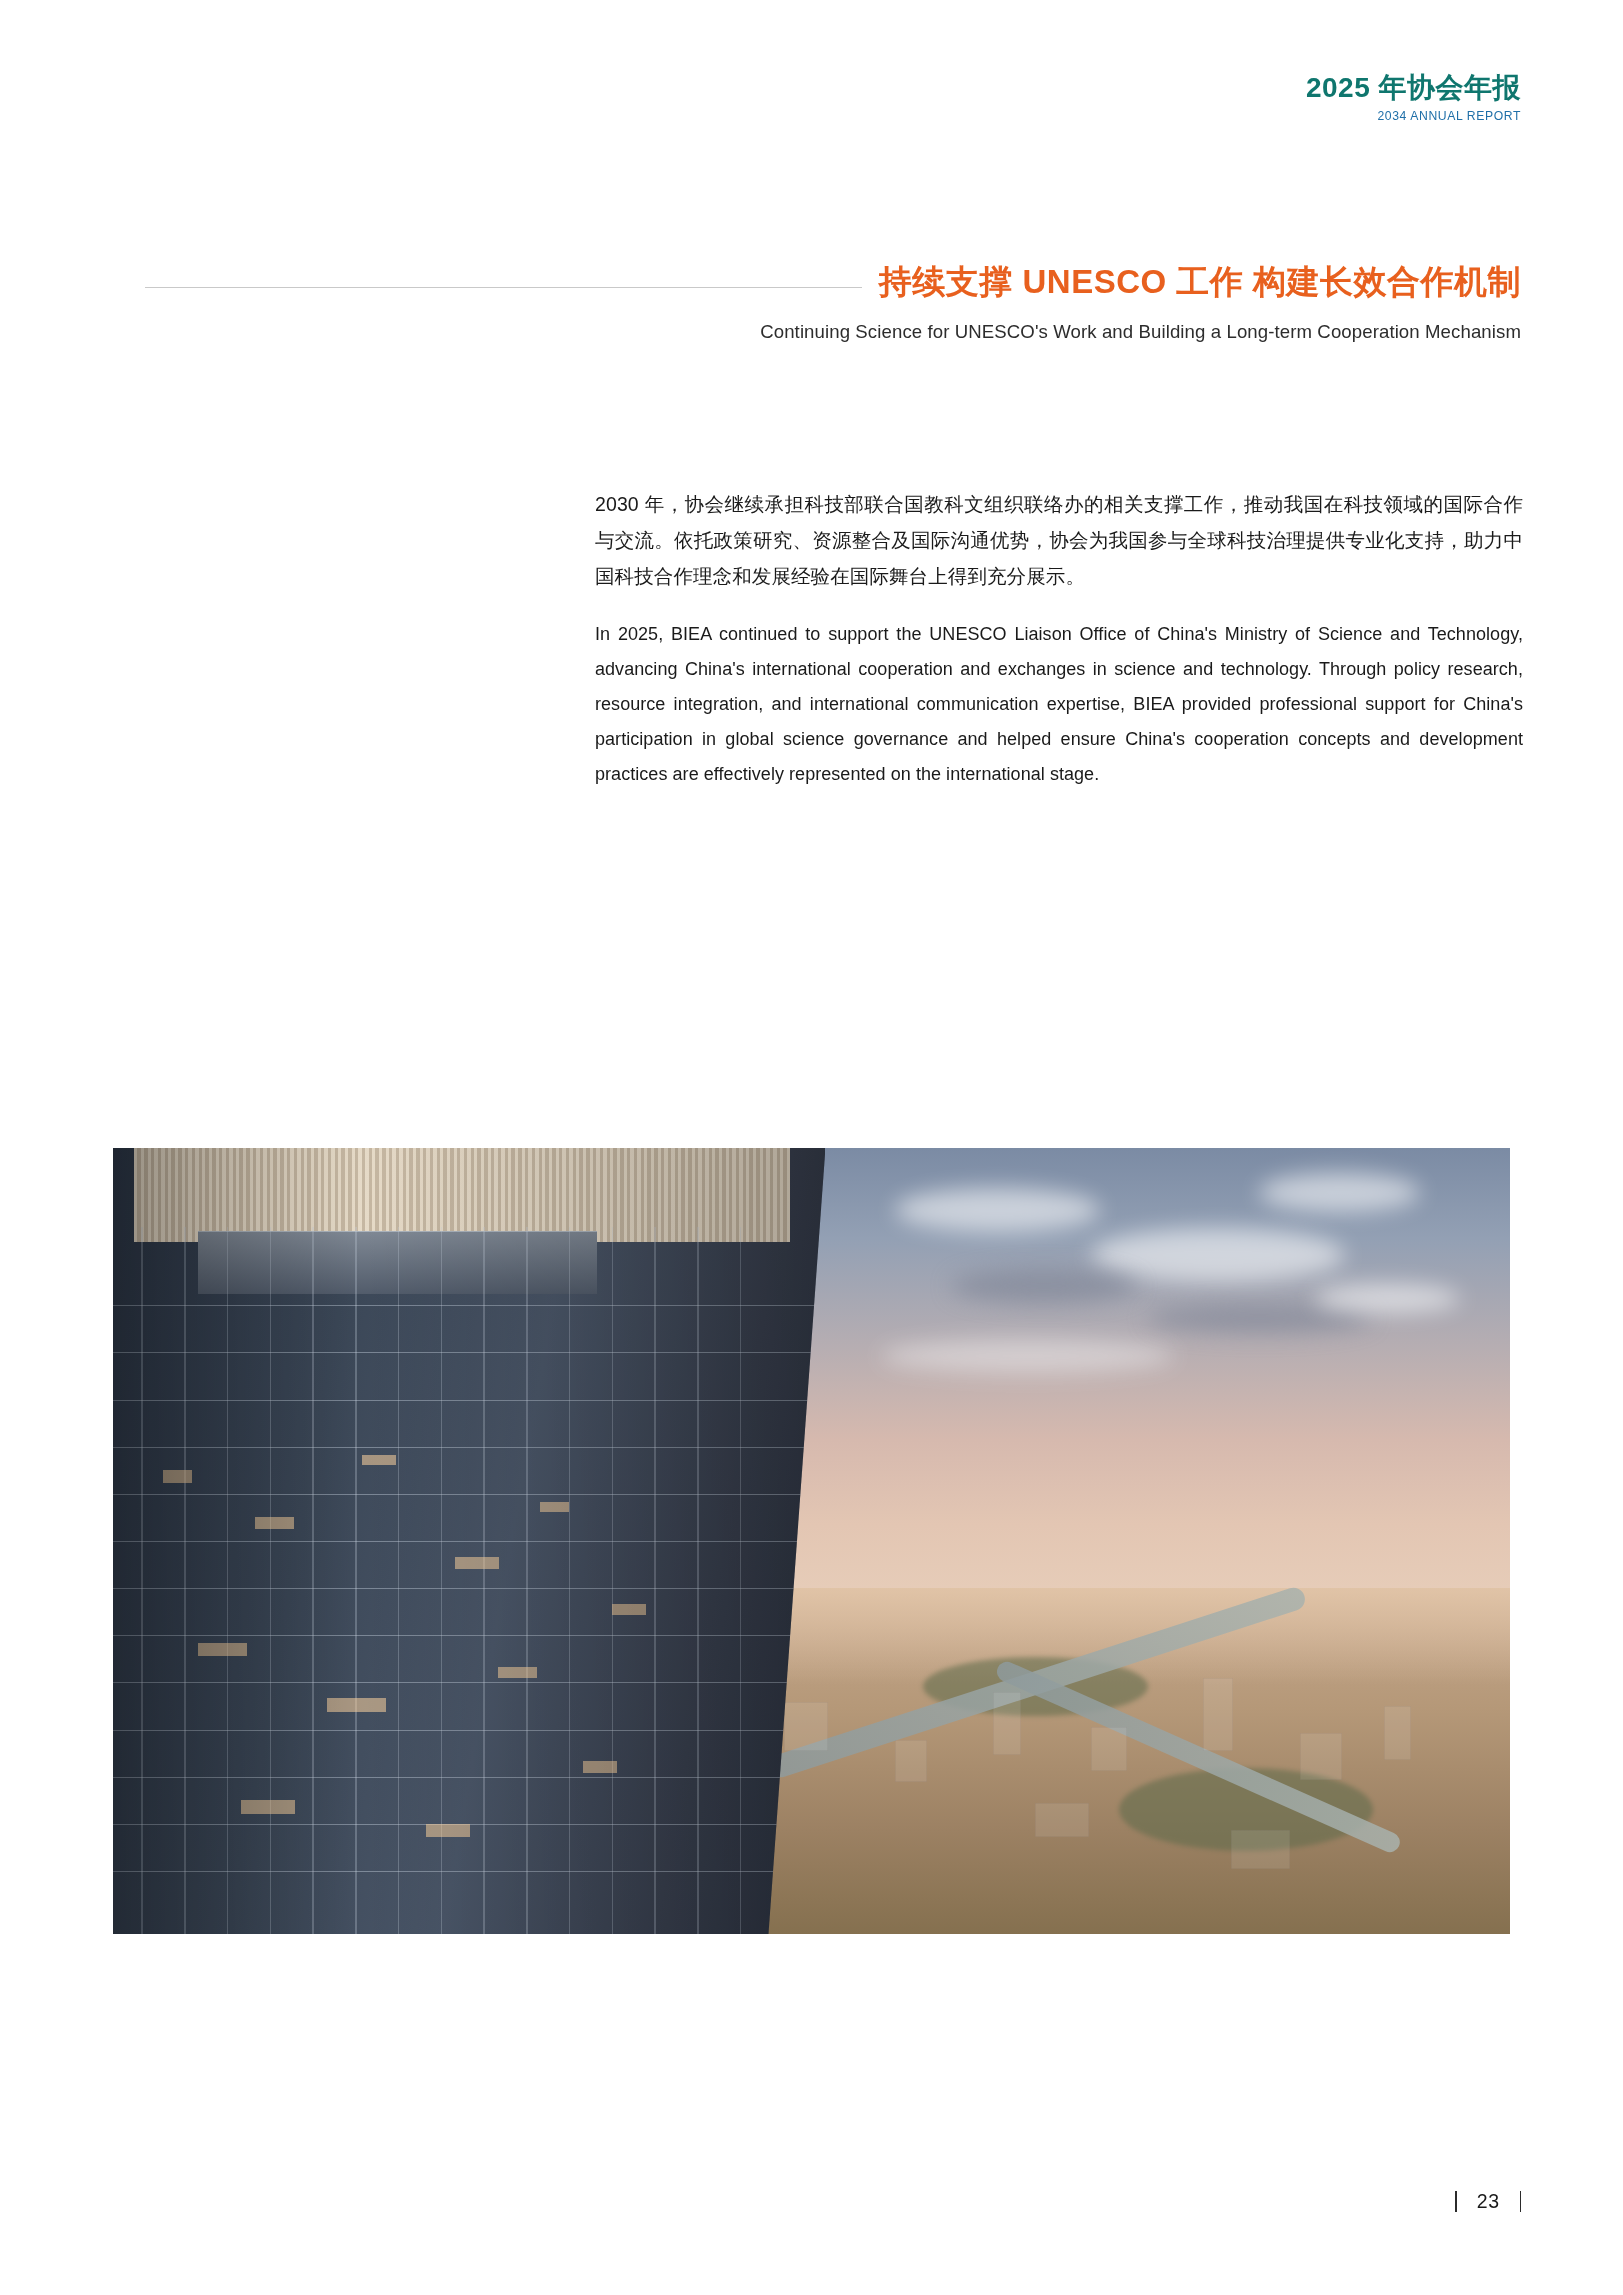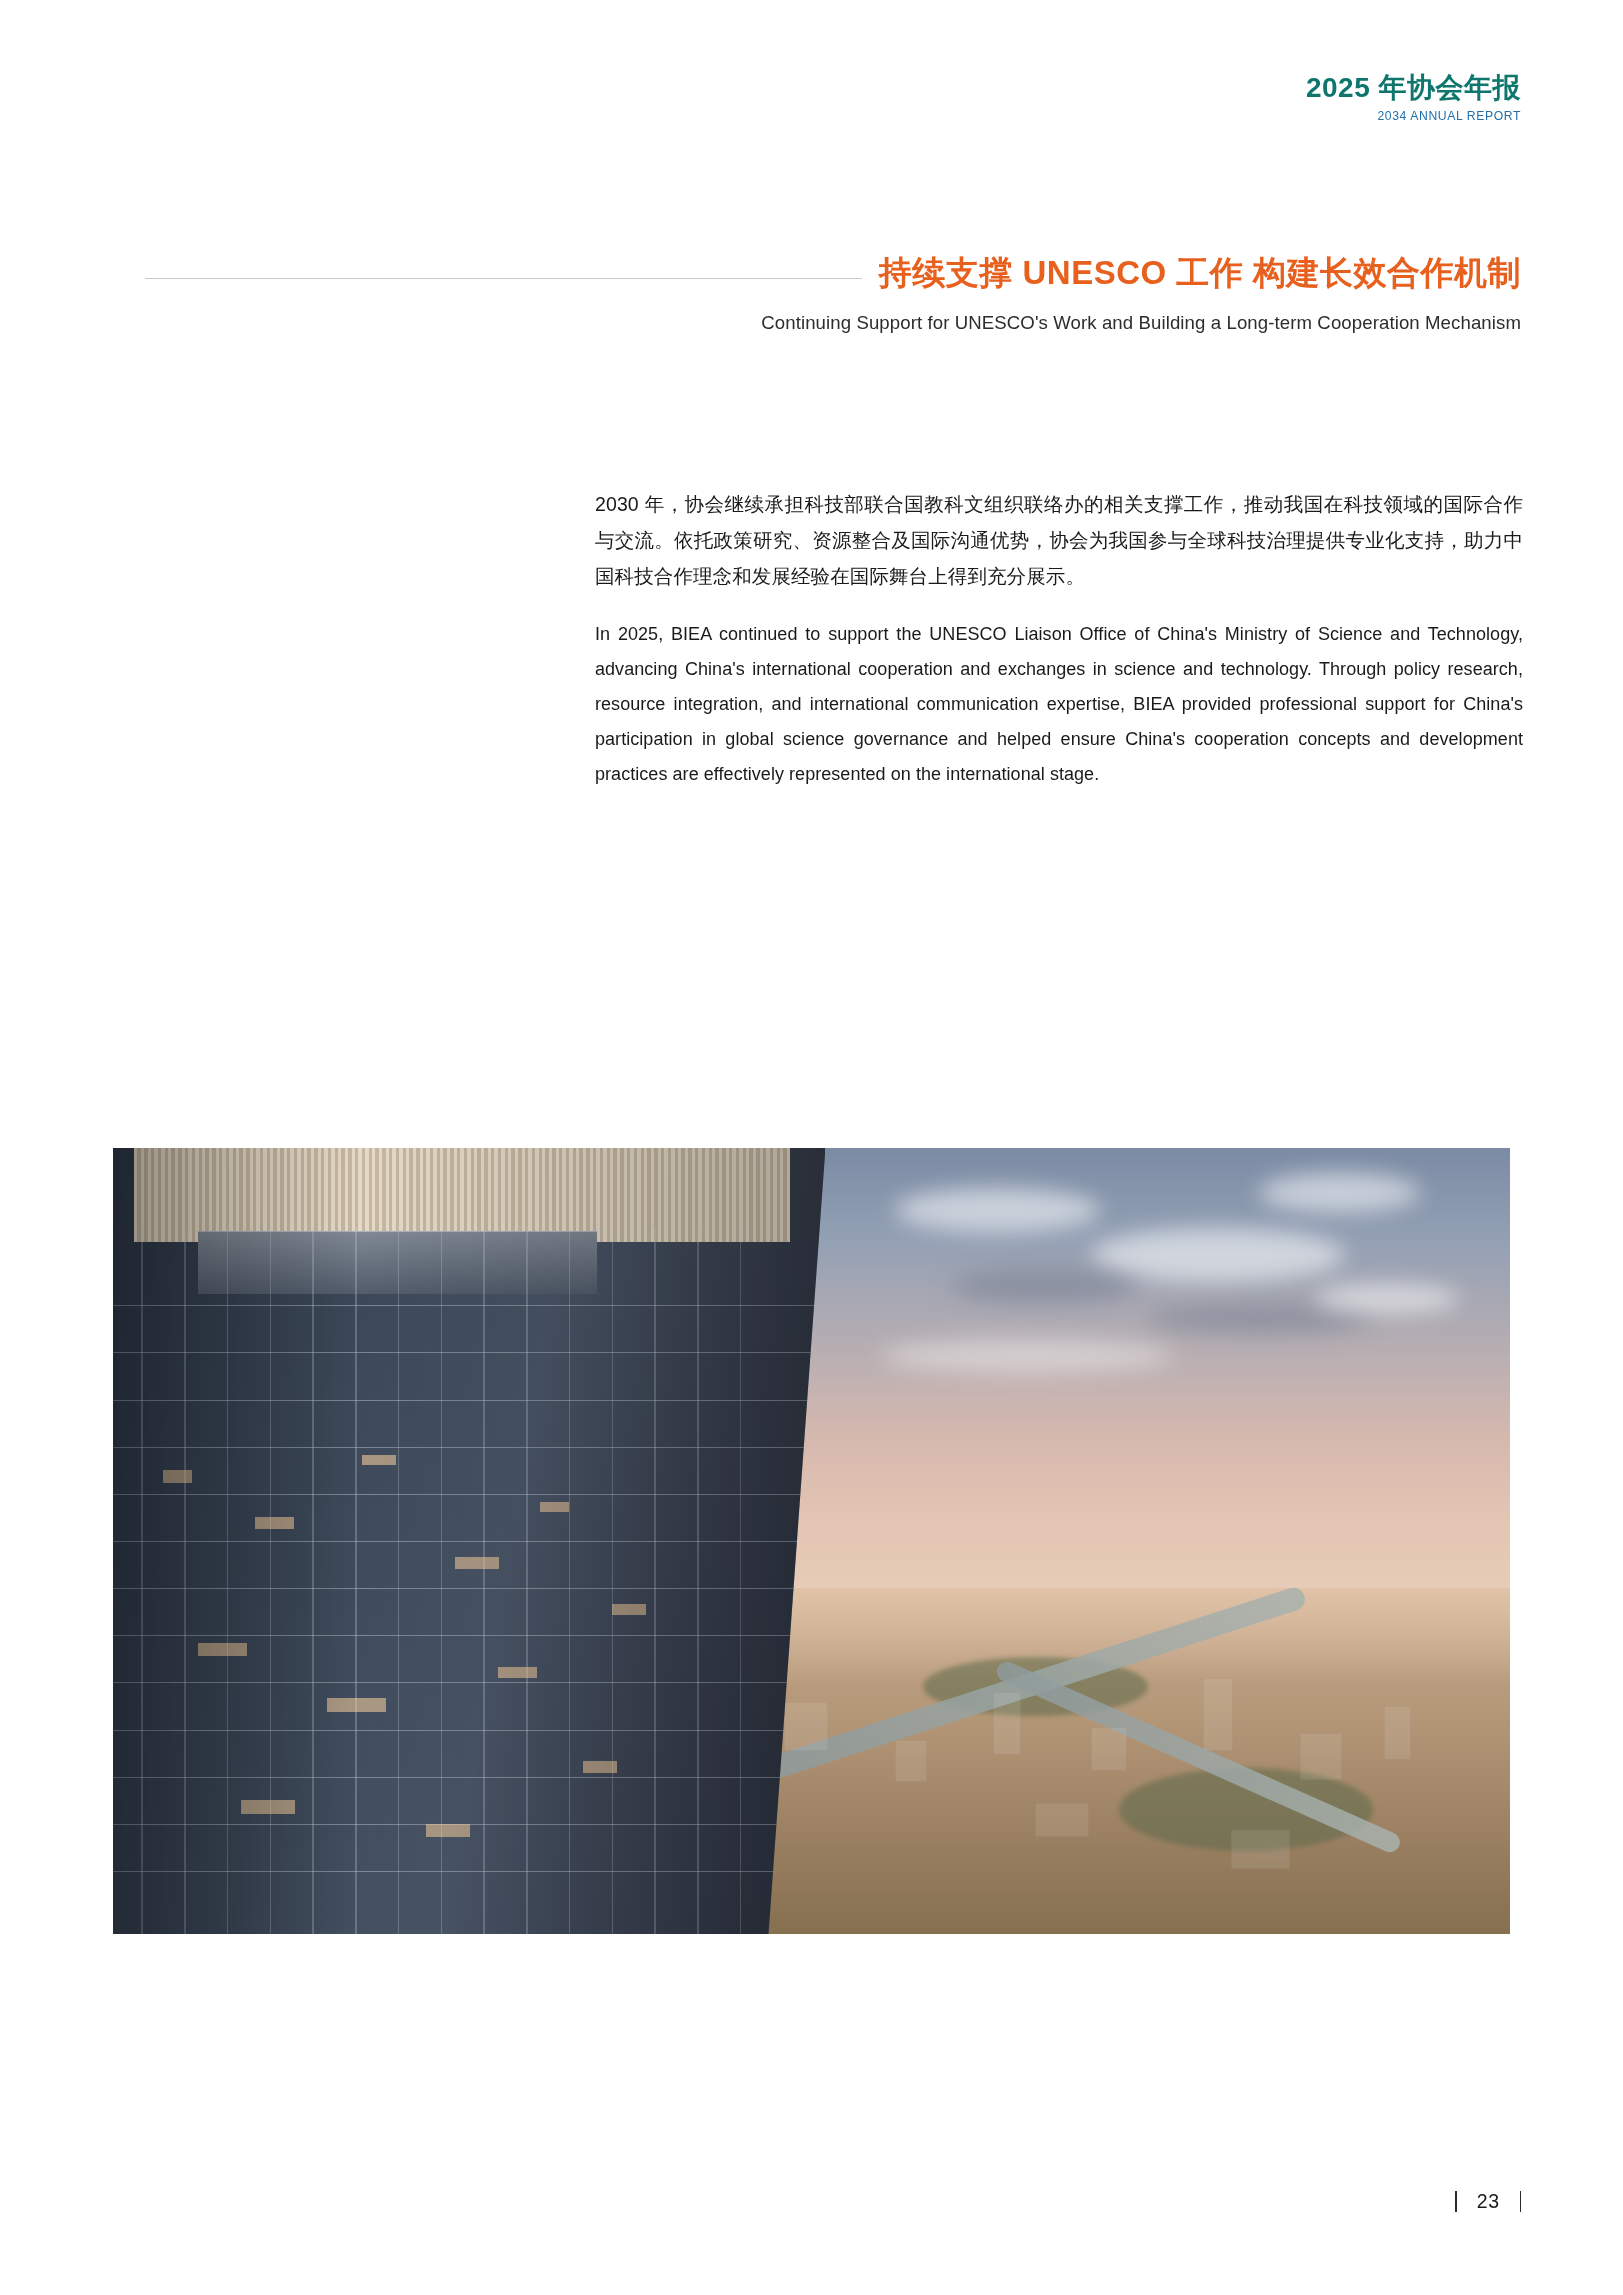--- a/index.html
+++ b/index.html
@@ -62,20 +62,21 @@
     margin-bottom: 12.7px;
     margin-right: 16.6px;
   }
   .title-cn {
     font-size: 33px;
     font-weight: bold;
     color: #e8601e;
     letter-spacing: 0.5px;
     line-height: 1.15;
     white-space: nowrap;
+    margin-top: 9px;
   }
   .subtitle-en {
     margin-top: 20.5px;
     text-align: right;
     font-size: 18.6px;
     color: #2d2d2d;
     letter-spacing: 0.1px;
     white-space: nowrap;
   }
 
@@ -251,21 +252,21 @@
   <div class="header">
     <div class="header-title-cn">2025 年协会年报</div>
     <div class="header-title-en">2034 ANNUAL REPORT</div>
   </div>
 
   <div class="title-block">
     <div class="title-row">
       <div class="title-rule"></div>
       <div class="title-cn">持续支撑 UNESCO 工作 构建长效合作机制</div>
     </div>
-    <div class="subtitle-en">Continuing Support for UNESCO's Work and Building a Long-term Cooperation Mechanism</div>
+    <div class="subtitle-en">Continuing Science for UNESCO's Work and Building a Long-term Cooperation Mechanism</div>
   </div>
 
   <div class="body-copy">
     <p class="para-cn">2030 年，协会继续承担科技部联合国教科文组织联络办的相关支撑工作，推动我国在科技领域的国际合作与交流。依托政策研究、资源整合及国际沟通优势，协会为我国参与全球科技治理提供专业化支持，助力中国科技合作理念和发展经验在国际舞台上得到充分展示。</p>
     <p class="para-en">In 2025, BIEA continued to support the UNESCO Liaison Office of China's Ministry of Science and Technology, advancing China's international cooperation and exchanges in science and technology. Through policy research, resource integration, and international communication expertise, BIEA provided professional support for China's participation in global science governance and helped ensure China's cooperation concepts and development practices are effectively represented on the international stage.</p>
   </div>
 
   <div class="photo-frame">
     <div class="photo">
 

